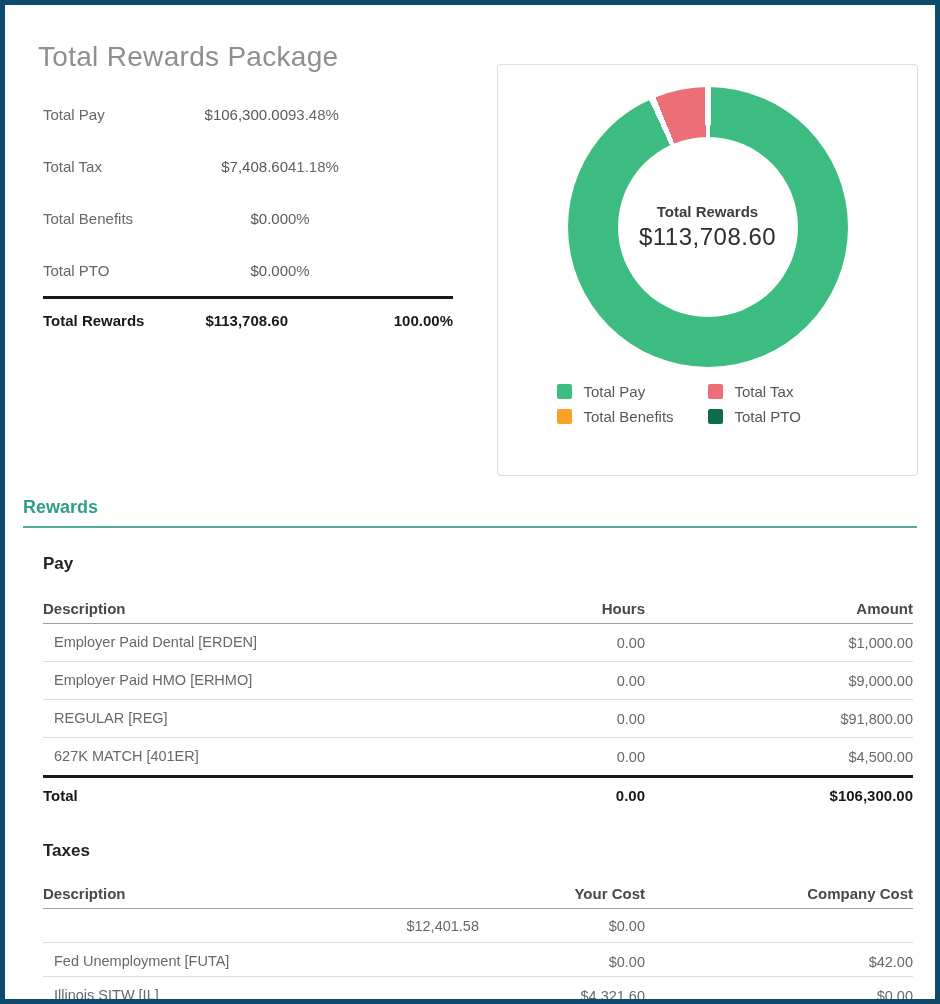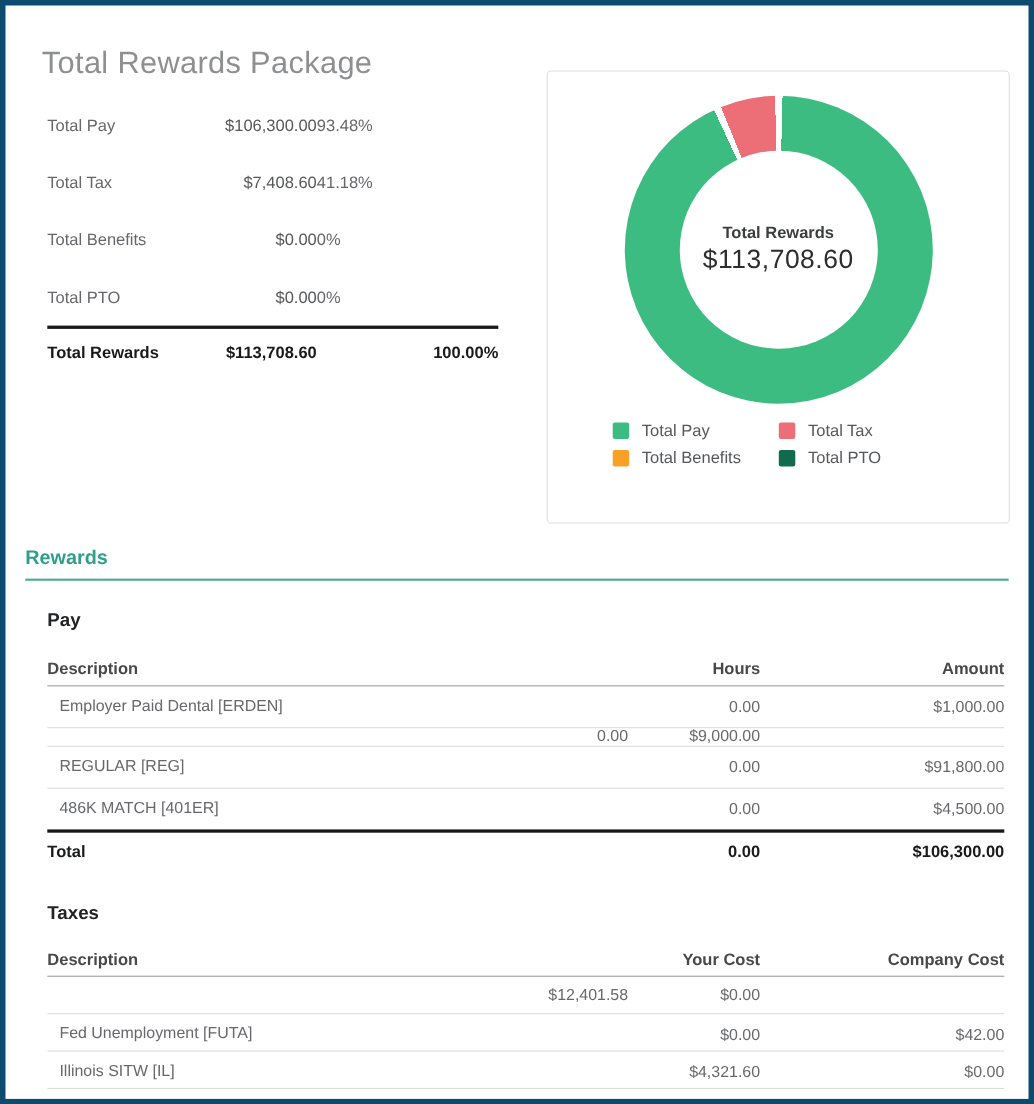--- a/index.html
+++ b/index.html
@@ -100,21 +100,21 @@
   .data-table { margin: 20px 32px 0 38px; width: 870px; }
   .thead {
     display: grid;
     height: 30px;
     align-items: center;
     font-size: 15px;
     font-weight: bold;
     color: #46484a;
     border-bottom: 1px solid #9e9e9e;
   }
-  .cols-3a { grid-template-columns: 1fr 120px 222px; }
+  .cols-3a { grid-template-columns: 1fr 120px 222px; gap: 46px; }
   .trow {
     display: grid;
     align-items: center;
     font-size: 14.5px;
     color: #66686b;
     border-bottom: 1px solid #dcdcdc;
   }
   .trow .desc { padding: 8px 0 8px 11px; max-width: 220px; line-height: 1.45; }
   .num { text-align: right; }
   .ttotal {
@@ -204,30 +204,31 @@
       <span>Description</span>
       <span class="num">Hours</span>
       <span class="num">Amount</span>
     </div>
     <div class="trow cols-3a">
       <span class="desc">Employer Paid Dental [ERDEN]</span>
       <span class="num">0.00</span>
       <span class="num">$1,000.00</span>
     </div>
     <div class="trow cols-3a">
+      <span class="desc">Employer Paid HMO [ERHMO]</span>
       <span class="num">0.00</span>
       <span class="num">$9,000.00</span>
     </div>
     <div class="trow cols-3a">
       <span class="desc">REGULAR [REG]</span>
       <span class="num">0.00</span>
       <span class="num">$91,800.00</span>
     </div>
     <div class="trow cols-3a" style="border-bottom:none;">
-      <span class="desc">486K MATCH [401ER]</span>
+      <span class="desc">627K MATCH [401ER]</span>
       <span class="num">0.00</span>
       <span class="num">$4,500.00</span>
     </div>
     <div class="ttotal cols-3a">
       <span>Total</span>
       <span class="num">0.00</span>
       <span class="num">$106,300.00</span>
     </div>
   </div>
 

